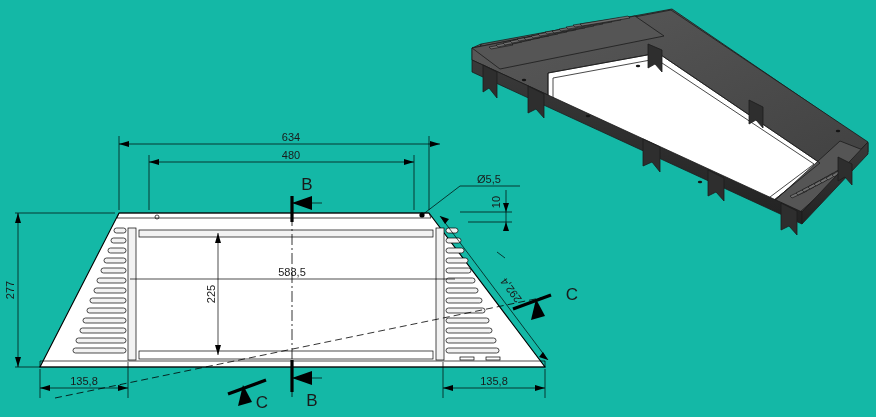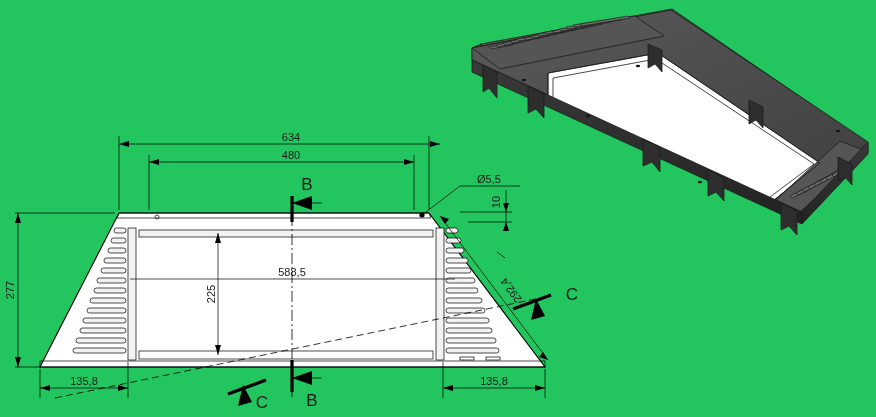--- a/index.html
+++ b/index.html
@@ -8,21 +8,21 @@
     padding: 0;
     background: #ffffff;
   }
   body {
     font-family: "Liberation Sans", sans-serif;
   }
   #sheet {
     position: relative;
     width: 876px;
     height: 417px;
-    background: #22c55e;
+    background: #14b8a6;
     overflow: hidden;
   }
   #sheet svg {
     position: absolute;
     left: 0;
     top: 0;
     display: block;
   }
   .dimtext {
     font-family: "Liberation Sans", sans-serif;

